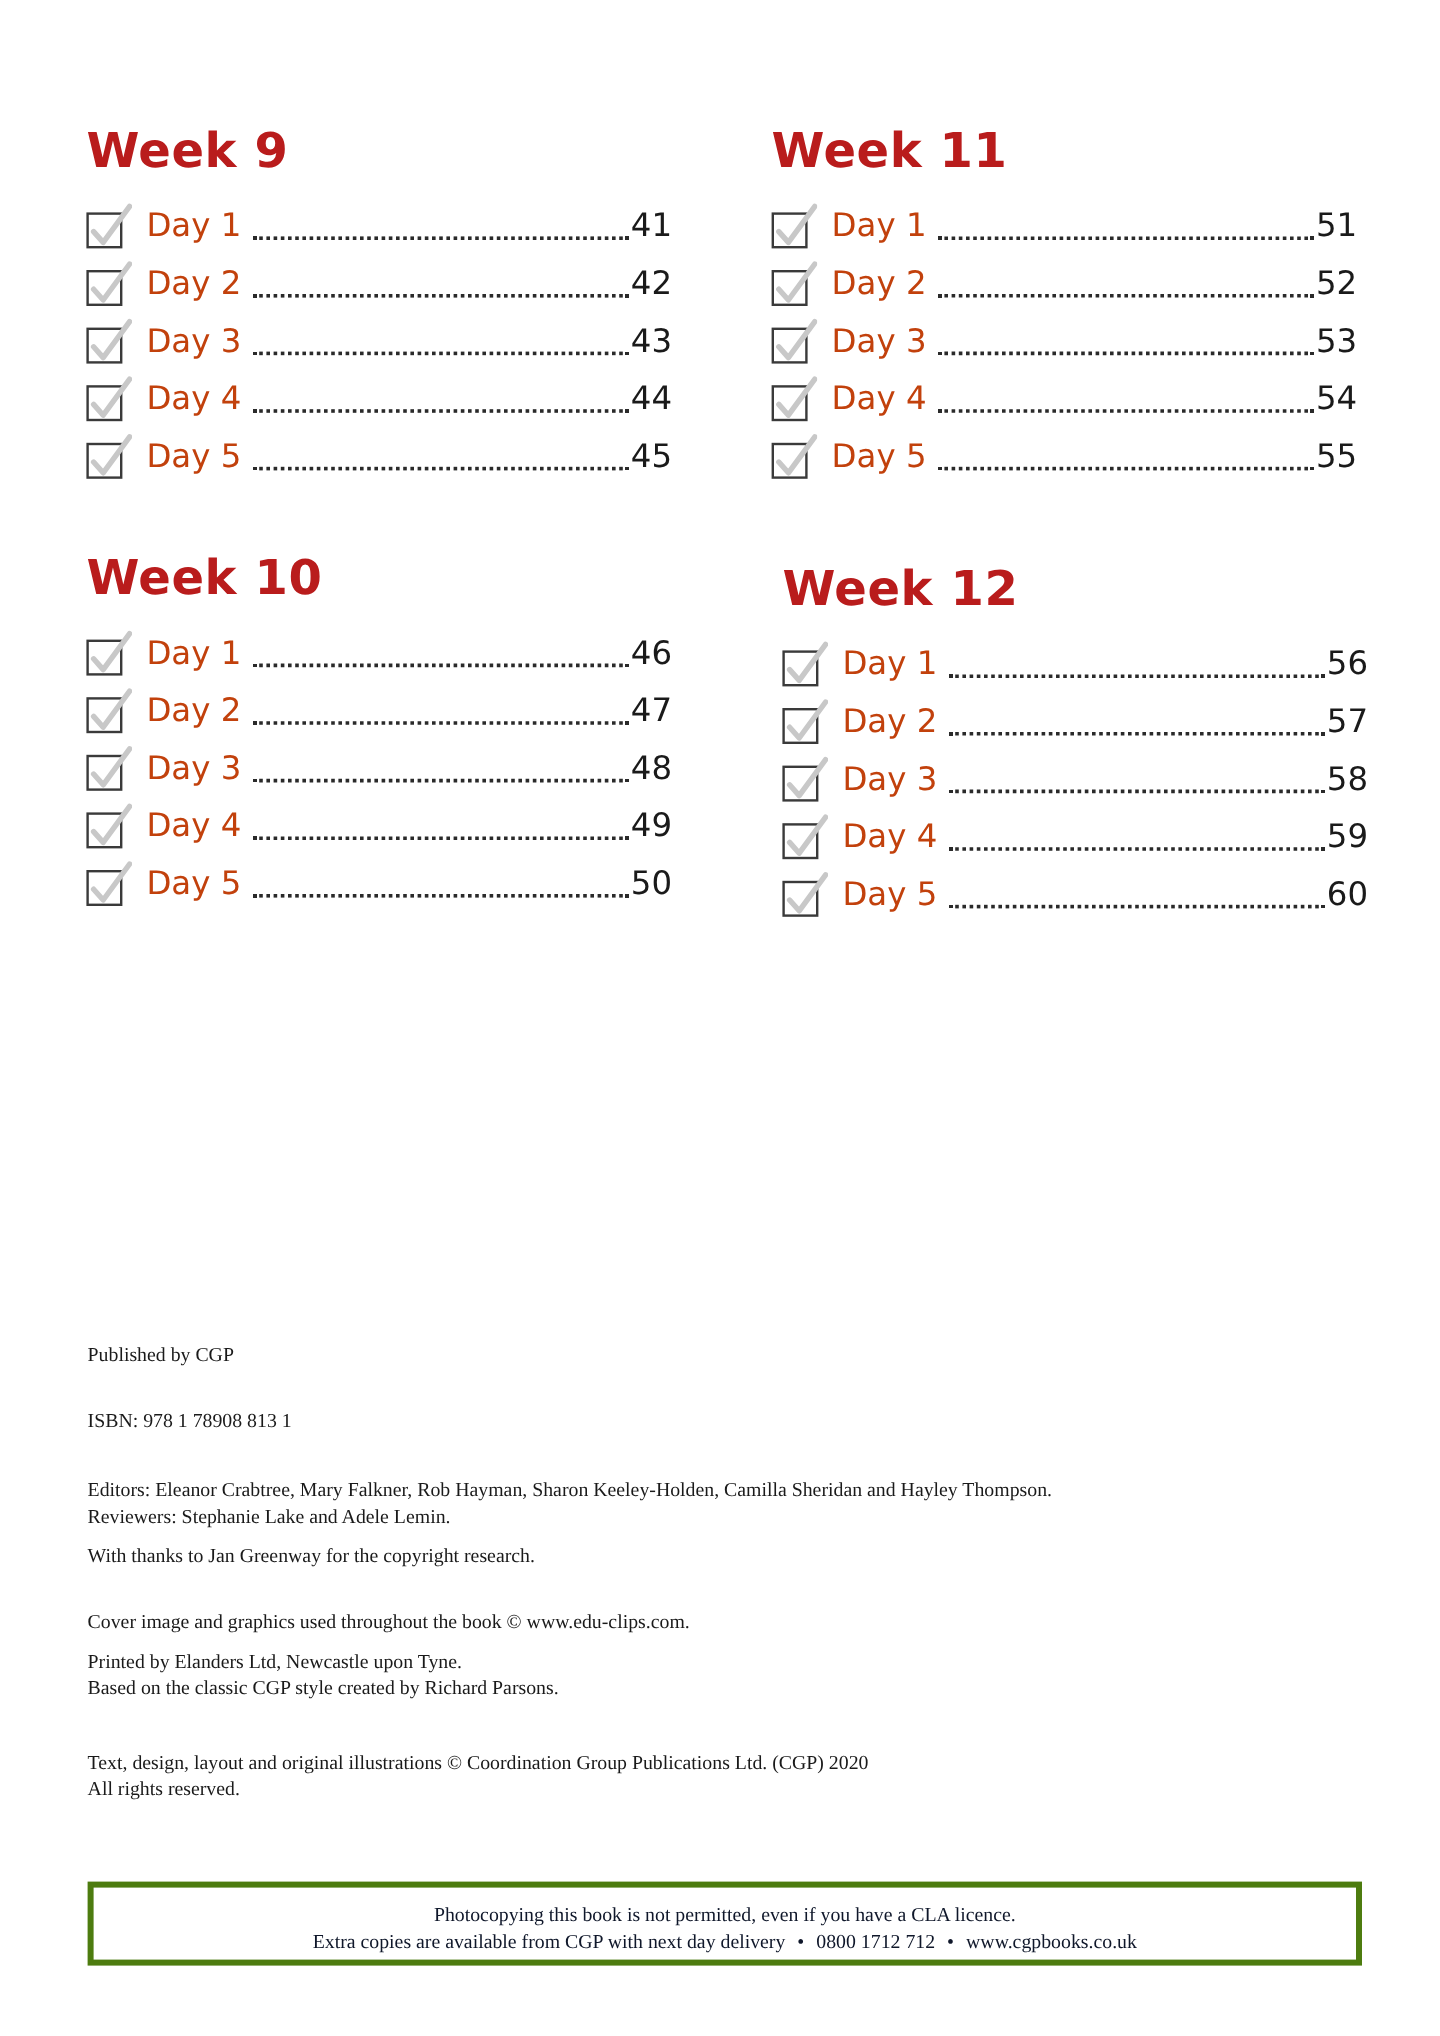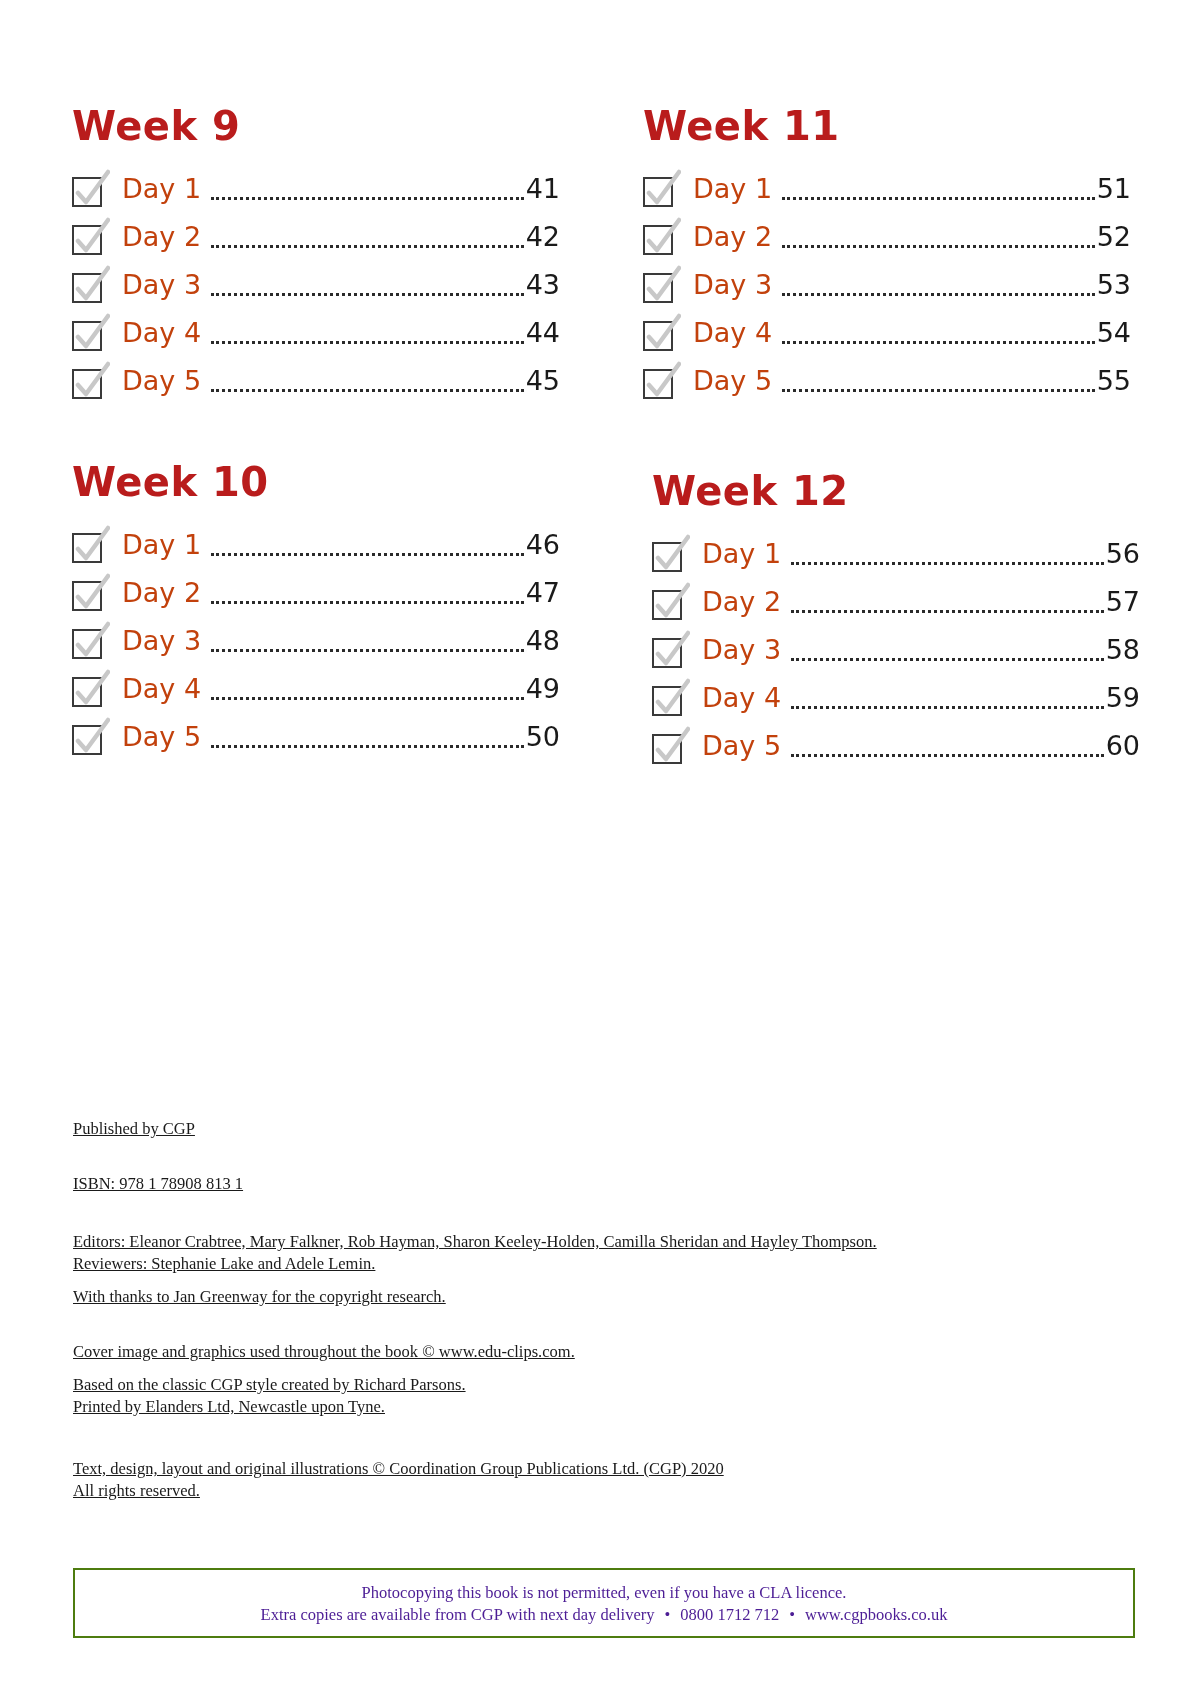--- a/index.html
+++ b/index.html
@@ -10,26 +10,26 @@
     .rows { list-style: none; margin: 0; padding: 0; }
     .row { display: flex; align-items: flex-end; height: 48px; }
     .cb { position: relative; width: 34px; height: 34px; flex: 0 0 34px; margin-bottom: 2px; }
     .cb .box { position: absolute; left: 0; top: 4px; width: 30px; height: 30px; border: 2px solid #3a3a3a; box-sizing: border-box; background: #fff; }
     .cb svg { position: absolute; left: 2px; top: -4px; width: 36px; height: 38px; }
     .day { font-size: 27px; margin-left: 16px; white-space: nowrap; line-height: 40px; color: #c2410c; }
     .leader { flex: 1 1 auto; margin: 0 2px 9px 10px; border-bottom: 3px dotted #2a2a2a; height: 0; }
     .page { font-size: 27px; line-height: 40px; color: #1a1a1a; }
 
     .credits { position: absolute; left: 73px; top: 1118px; width: 1060px; font-family: "Liberation Serif", serif; font-size: 16.5px; line-height: 22px; color: #1a1a1a; }
-    .credits p { margin: 0; text-decoration: underline; }
+    .credits p { margin: 0; }
     .gap-l { height: 33px; }
     .gap-m { height: 36px; }
     .gap-s { height: 11px; }
 
-    .notice { position: absolute; left: 73px; top: 1568px; width: 1062px; height: 70px; box-sizing: border-box; border: 2px solid #4d7c0f; font-family: "Liberation Serif", serif; font-size: 16.5px; line-height: 22px; text-align: center; padding-top: 12px; color: #4c1d95; }
+    .notice { position: absolute; left: 73px; top: 1568px; width: 1062px; height: 70px; box-sizing: border-box; border: 5px solid #4d7c0f; font-family: "Liberation Serif", serif; font-size: 16.5px; line-height: 22px; text-align: center; padding-top: 12px; color: #0f172a; }
     .notice .sep { margin: 0 10px; }
   </style>
 </head>
 <body>
 
 <section class="week" style="left:72px; top:101px;">
   <h2 class="week-title">Week 9</h2>
   <ul class="rows">
     <li class="row">
       <span class="cb">
@@ -277,22 +277,22 @@
   <div class="gap-l"></div>
   <p>ISBN: 978 1 78908 813 1</p>
   <div class="gap-m"></div>
   <p>Editors:  Eleanor Crabtree, Mary Falkner, Rob Hayman, Sharon Keeley-Holden, Camilla Sheridan and Hayley Thompson.</p>
   <p>Reviewers:  Stephanie Lake and Adele Lemin.</p>
   <div class="gap-s"></div>
   <p>With thanks to Jan Greenway for the copyright research.</p>
   <div class="gap-m" style="height:33px"></div>
   <p>Cover image and graphics used throughout the book © www.edu-clips.com.</p>
   <div class="gap-s"></div>
+  <p>Printed by Elanders Ltd, Newcastle upon Tyne.</p>
   <p>Based on the classic CGP style created by Richard Parsons.</p>
-  <p>Printed by Elanders Ltd, Newcastle upon Tyne.</p>
   <div class="gap-m" style="height:40px"></div>
   <p>Text, design, layout and original illustrations © Coordination Group Publications Ltd. (CGP) 2020</p>
   <p>All rights reserved.</p>
 </div>
 
 <div class="notice">
   <div>Photocopying this book is not permitted, even if you have a CLA licence.</div>
   <div>
     <span>Extra copies are available from CGP with next day delivery</span><span class="sep">•</span><span>0800 1712 712</span><span class="sep">•</span><span>www.cgpbooks.co.uk</span>
   </div>

